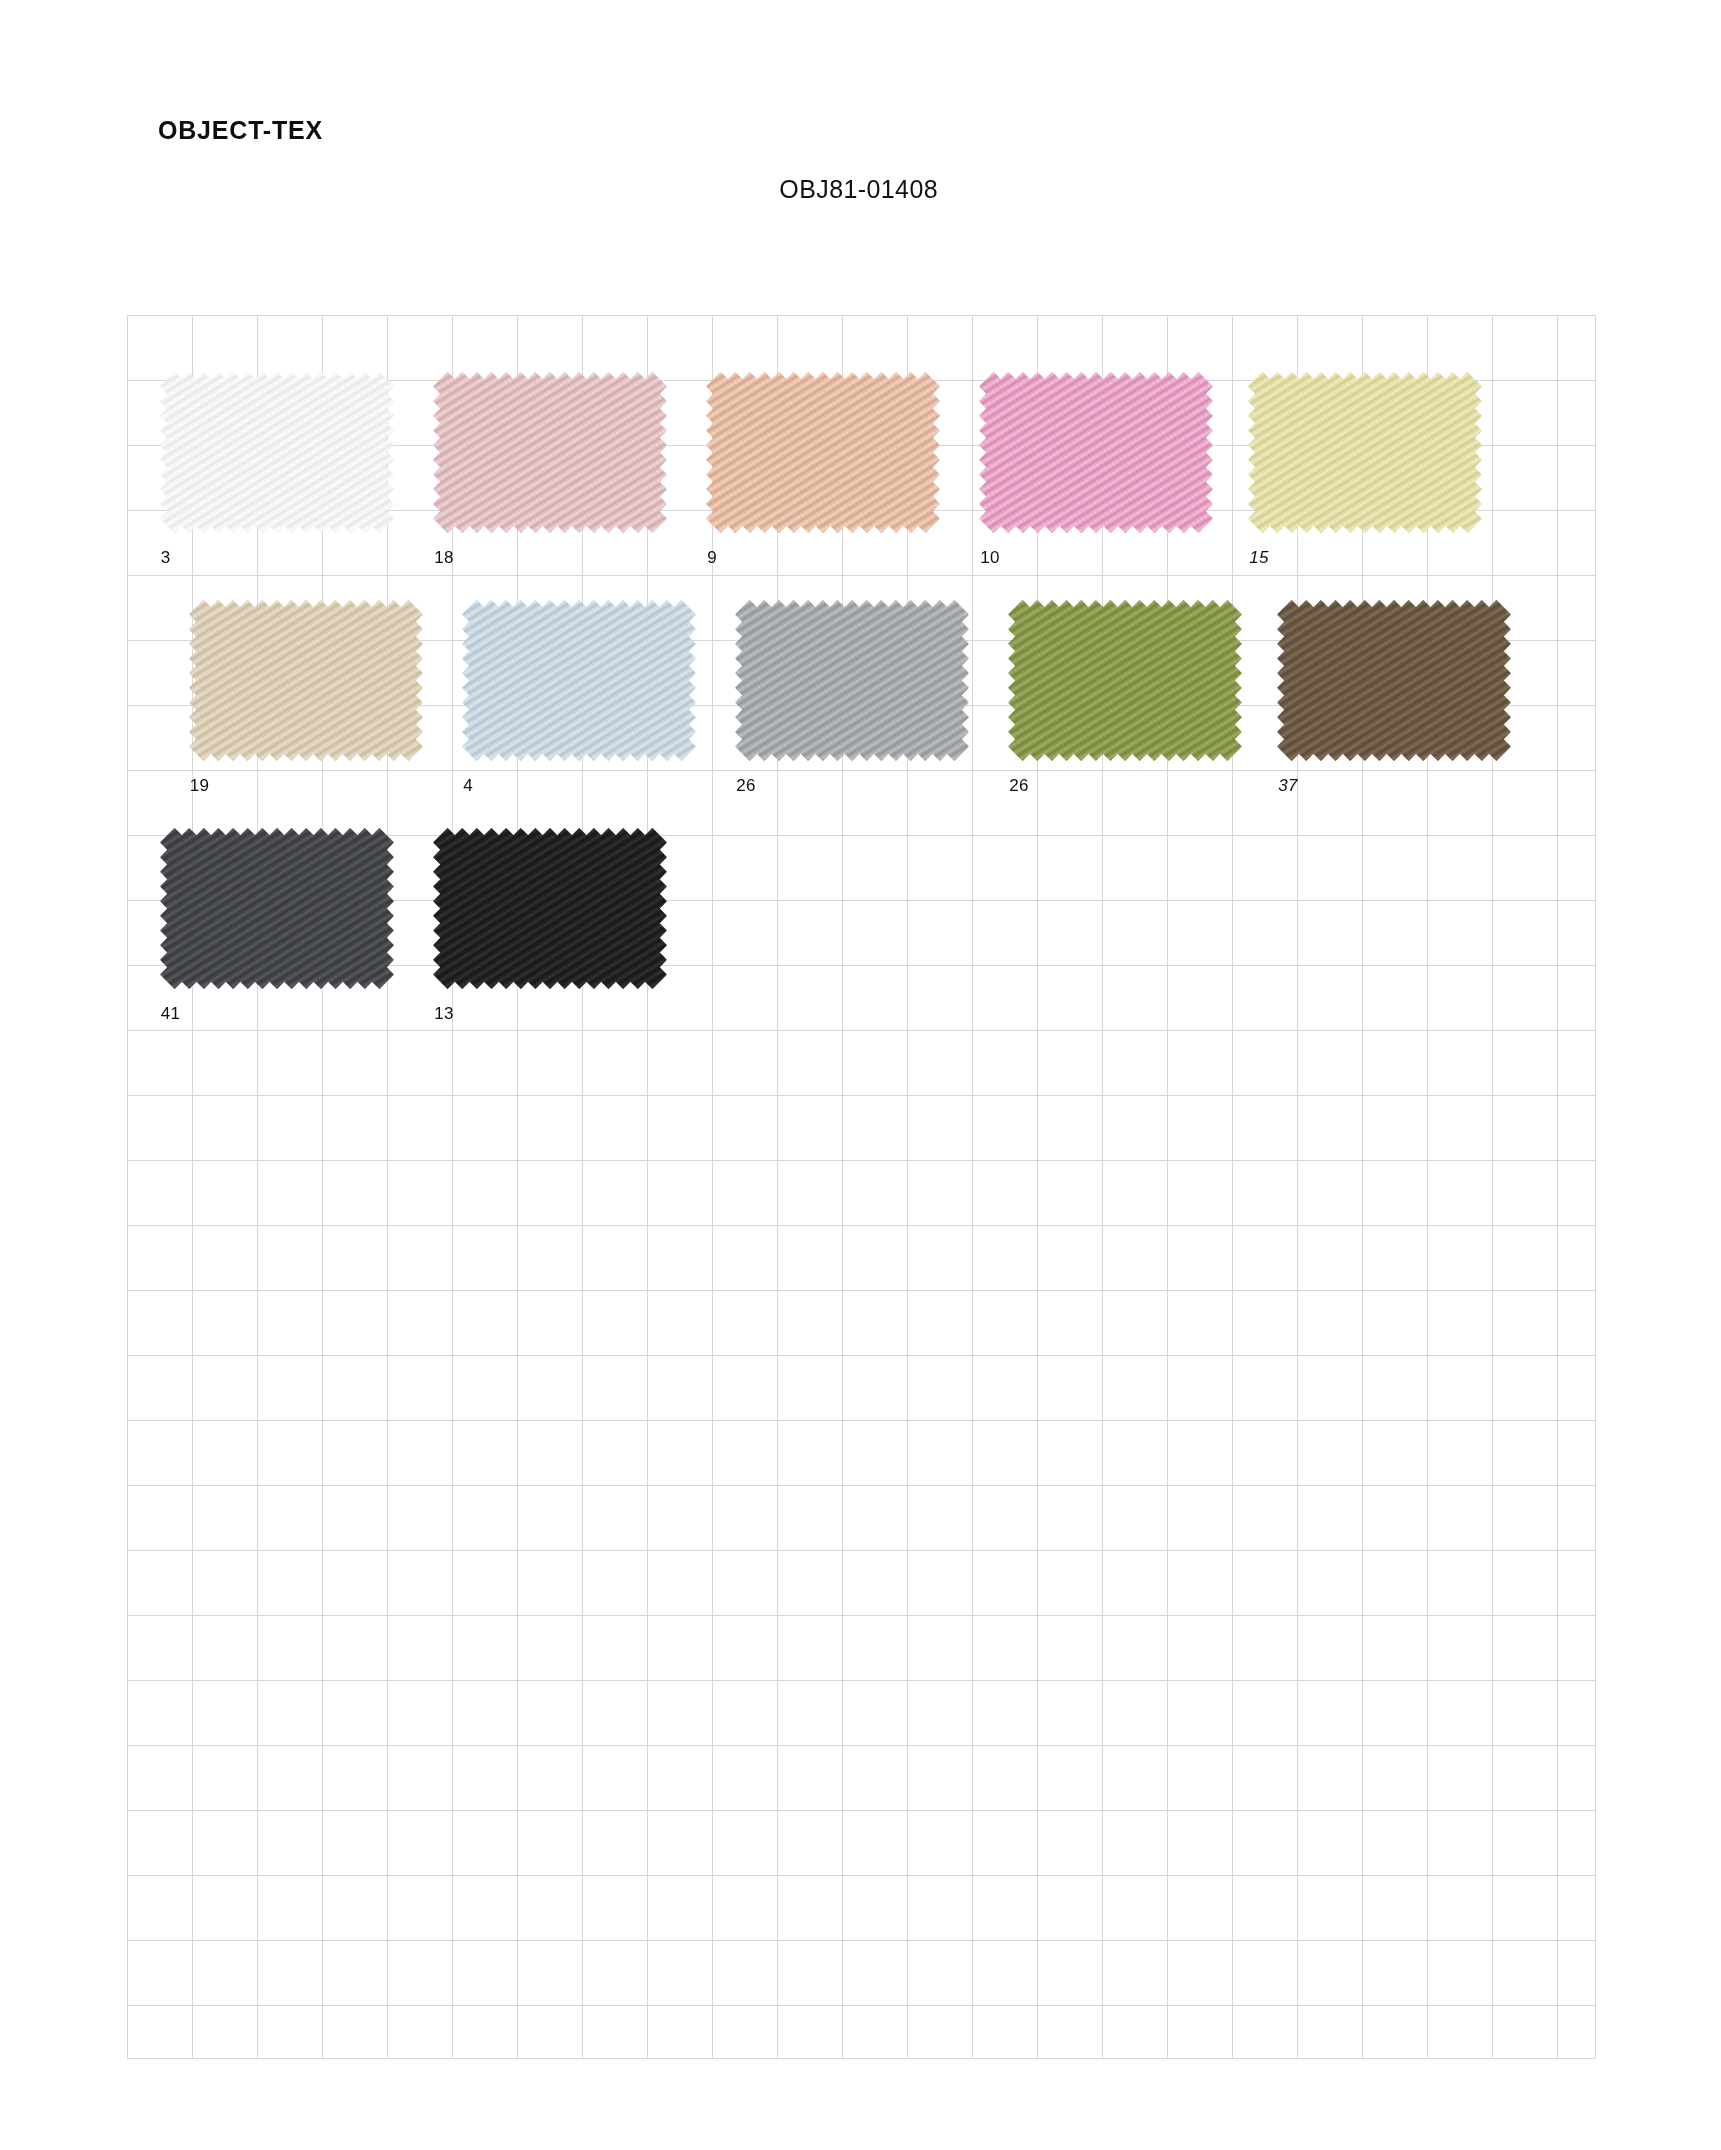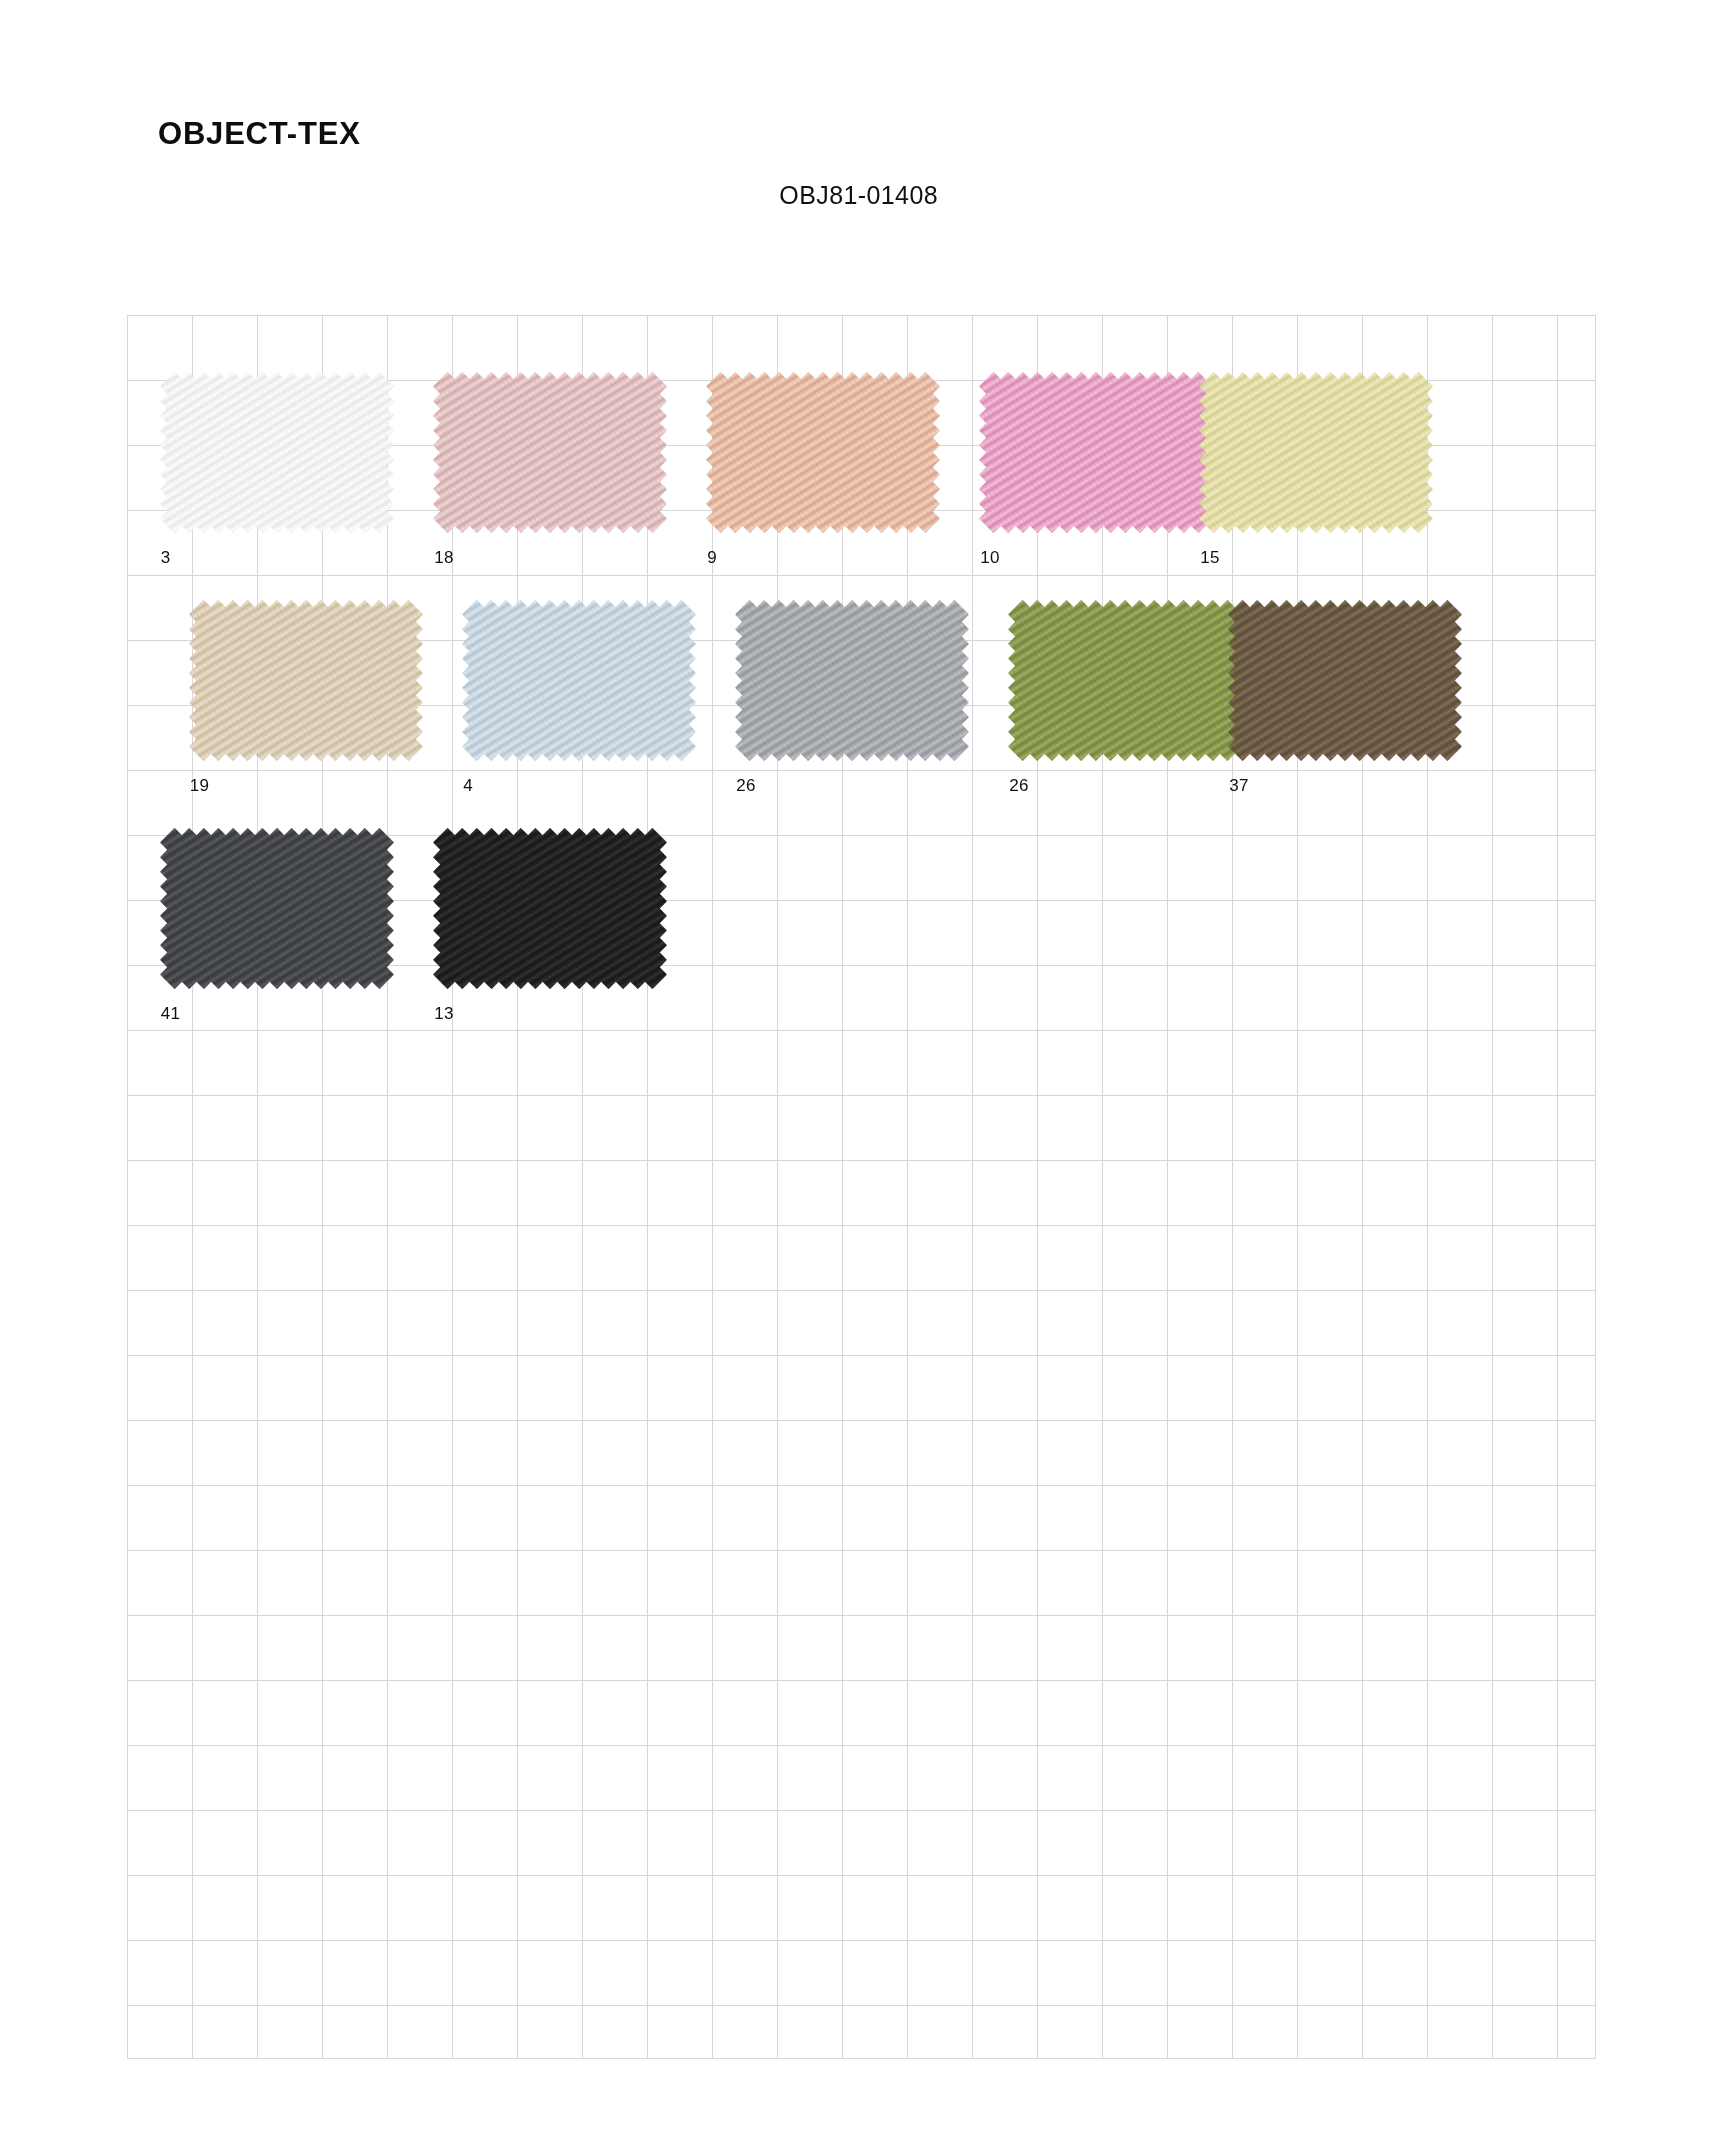--- a/index.html
+++ b/index.html
@@ -17,21 +17,21 @@
   }
 
   
   .header {
     position: absolute;
     left: 158px;
     top: 117px;
     width: 780px;
   }
   .brand-title {
-    font-size: 31px;
+    font-size: 25px;
     font-weight: bold;
     letter-spacing: 0.8px;
     color: #0d0d0d;
     margin: 0;
     line-height: 1.1;
   }
   .doc-code {
     font-size: 25px;
     font-weight: normal;
     letter-spacing: 0.4px;
@@ -85,21 +85,21 @@
   .swatch-cell {
     position: absolute;
     top: 0;
     width: 234px;
     height: 229px;
   }
   .swatch-cell.c0 { left: 32.5px; }
   .swatch-cell.c1 { left: 306px; }
   .swatch-cell.c2 { left: 579px; }
   .swatch-cell.c3 { left: 852px; text-align: right; }
-  .swatch-cell.c4 { left: 1072px; }
+  .swatch-cell.c4 { left: 1121px; font-style: italic; }
 
   
   .chip {
     position: absolute;
     left: 0;
     top: 0;
     width: 234px;
     height: 161px;
   }
   .chip-svg {

